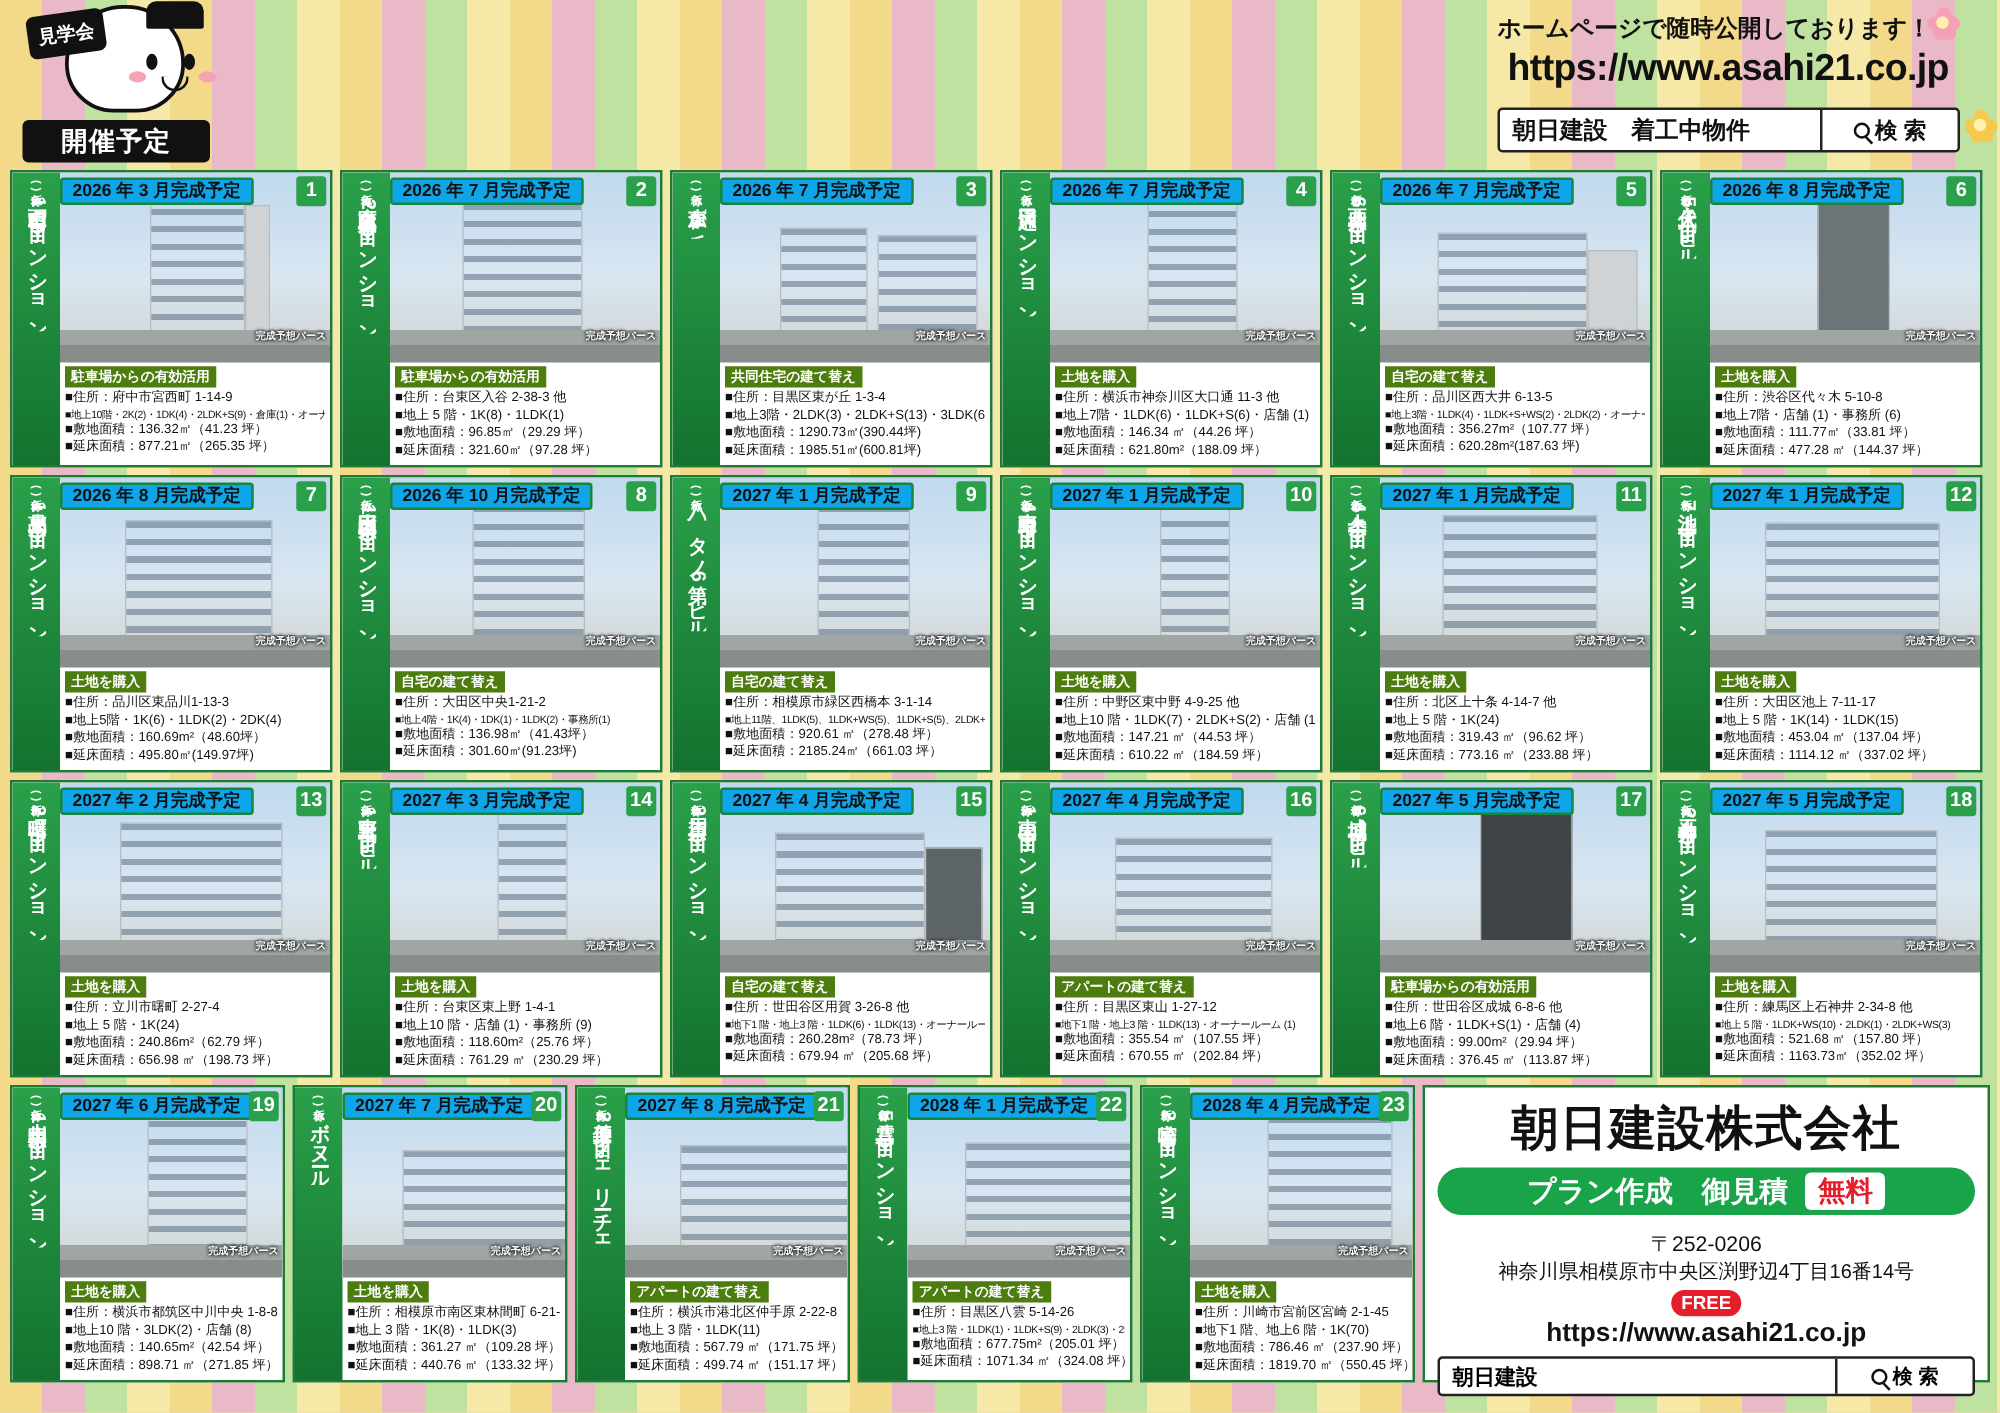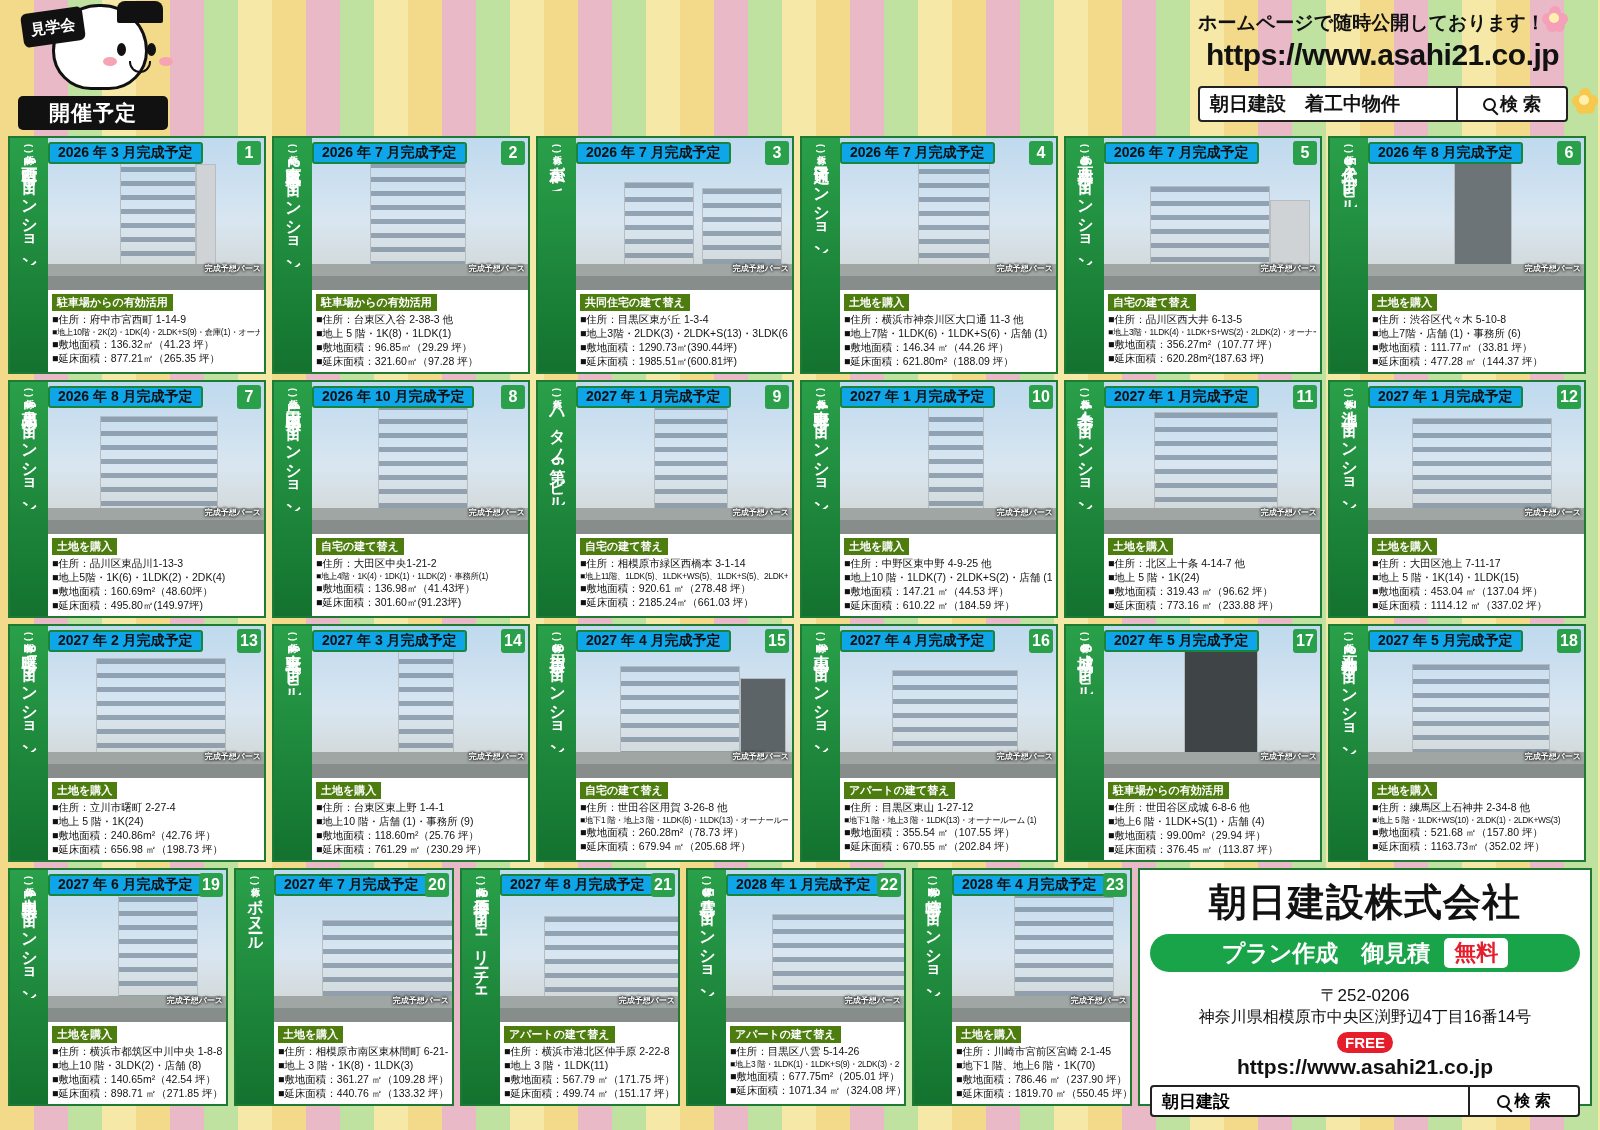--- a/index.html
+++ b/index.html
@@ -486,21 +486,21 @@
           <div class="ground"></div>
             <div class="road"></div>
           <div class="cap">完成予想パース</div>
         </div>
         <div class="datebar">2027 年 2 月完成予定</div>
         <div class="num">13</div>
         <div class="info">
           <div class="tag">土地を購入</div>
           <div class="line">■住所：立川市曙町 2-27-4</div>
           <div class="line">■地上 5 階・1K(24)</div>
-          <div class="line">■敷地面積：240.86m²（42.76 坪）</div>
+          <div class="line">■敷地面積：240.86m²（62.79 坪）</div>
           <div class="line">■延床面積：656.98 ㎡（198.73 坪）</div>
         </div>
       </div>
 
       <div class="card">
         <div class="side">
           <div class="sidetxt"><span class="kari">(仮称)</span><span>東上野1丁目ビル</span></div>
         </div>
         <div class="photo">
           <div class="bld win" style="left:86px;top:4px;width:56px;height:130px;"></div>

